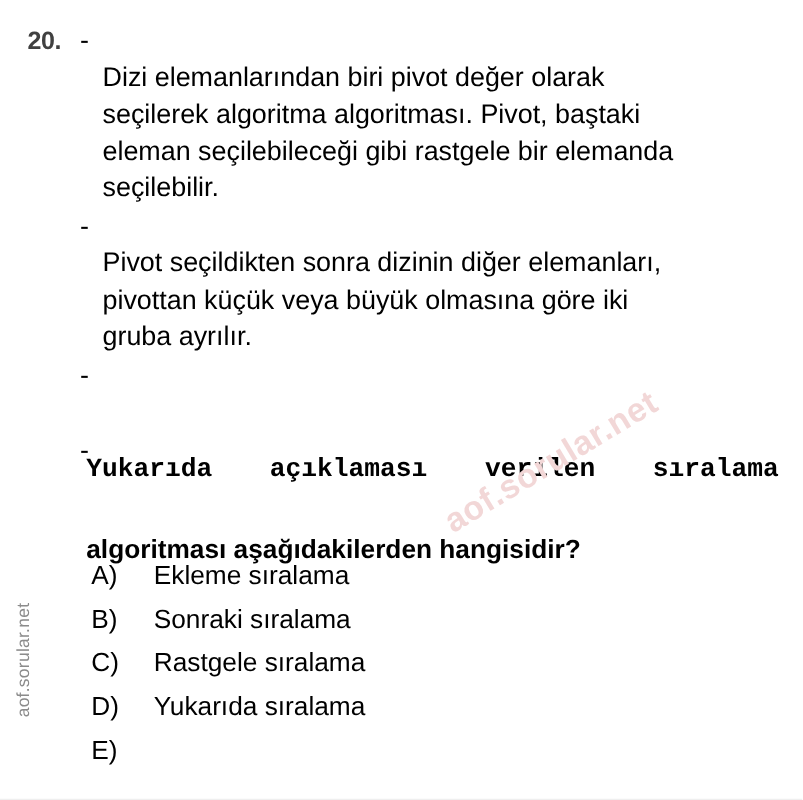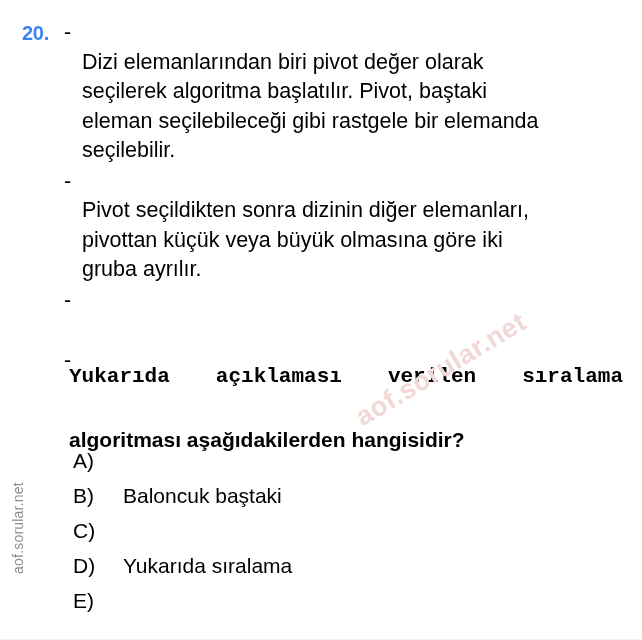--- a/index.html
+++ b/index.html
@@ -51,21 +51,21 @@
     letter-spacing: 0.5px;
   }
 
   
   .qnum {
     position: absolute;
     left: 22px;
     top: 22px;
     font-size: 20px;
     font-weight: bold;
-    color: #3b82f6;
+    color: #404040;
     letter-spacing: -0.3px;
   }
 
   .stem-block {
     position: absolute;
     left: 64px;
     top: 18px;
     width: 564px;
   }
   .bullet {
@@ -143,21 +143,21 @@
 <div id="page">
 
   <div class="wm-side" style="color: rgb(139, 139, 139);">aof.sorular.net</div>
 
   <div class="qnum">20.</div>
 
   <div class="stem-block">
 
     <div class="bullet bullet-1">
       <span class="dash">-</span><span>Dizi elemanlarından biri pivot değer olarak
-seçilerek algoritma başlatılır. Pivot, baştaki
+seçilerek algoritma algoritması. Pivot, baştaki
 eleman seçilebileceği gibi rastgele bir elemanda
  seçilebilir.</span>
     </div>
 
     <div class="bullet bullet-2">
       <span class="dash">-</span><span>Pivot seçildikten sonra dizinin diğer elemanları,
 pivottan küçük veya büyük olmasına göre iki
 gruba ayrılır.</span>
     </div>
 
@@ -173,29 +173,31 @@
 
   <div class="prompt">
     <span class="l1">Yukarıda açıklaması verilen sıralama</span>
     <span class="l2">algoritması aşağıdakilerden hangisidir?</span>
   </div>
 
   <div class="options">
 
     <div class="option">
       <span class="letter">A)</span>
+      <span class="otext">Ekleme sıralama</span>
     </div>
 
     <div class="option">
       <span class="letter">B)</span>
-      <span class="otext">Baloncuk baştaki</span>
+      <span class="otext">Sonraki sıralama</span>
     </div>
 
     <div class="option">
       <span class="letter">C)</span>
+      <span class="otext">Rastgele sıralama</span>
     </div>
 
     <div class="option">
       <span class="letter">D)</span>
       <span class="otext">Yukarıda sıralama</span>
     </div>
 
     <div class="option">
       <span class="letter">E)</span>
     </div>

